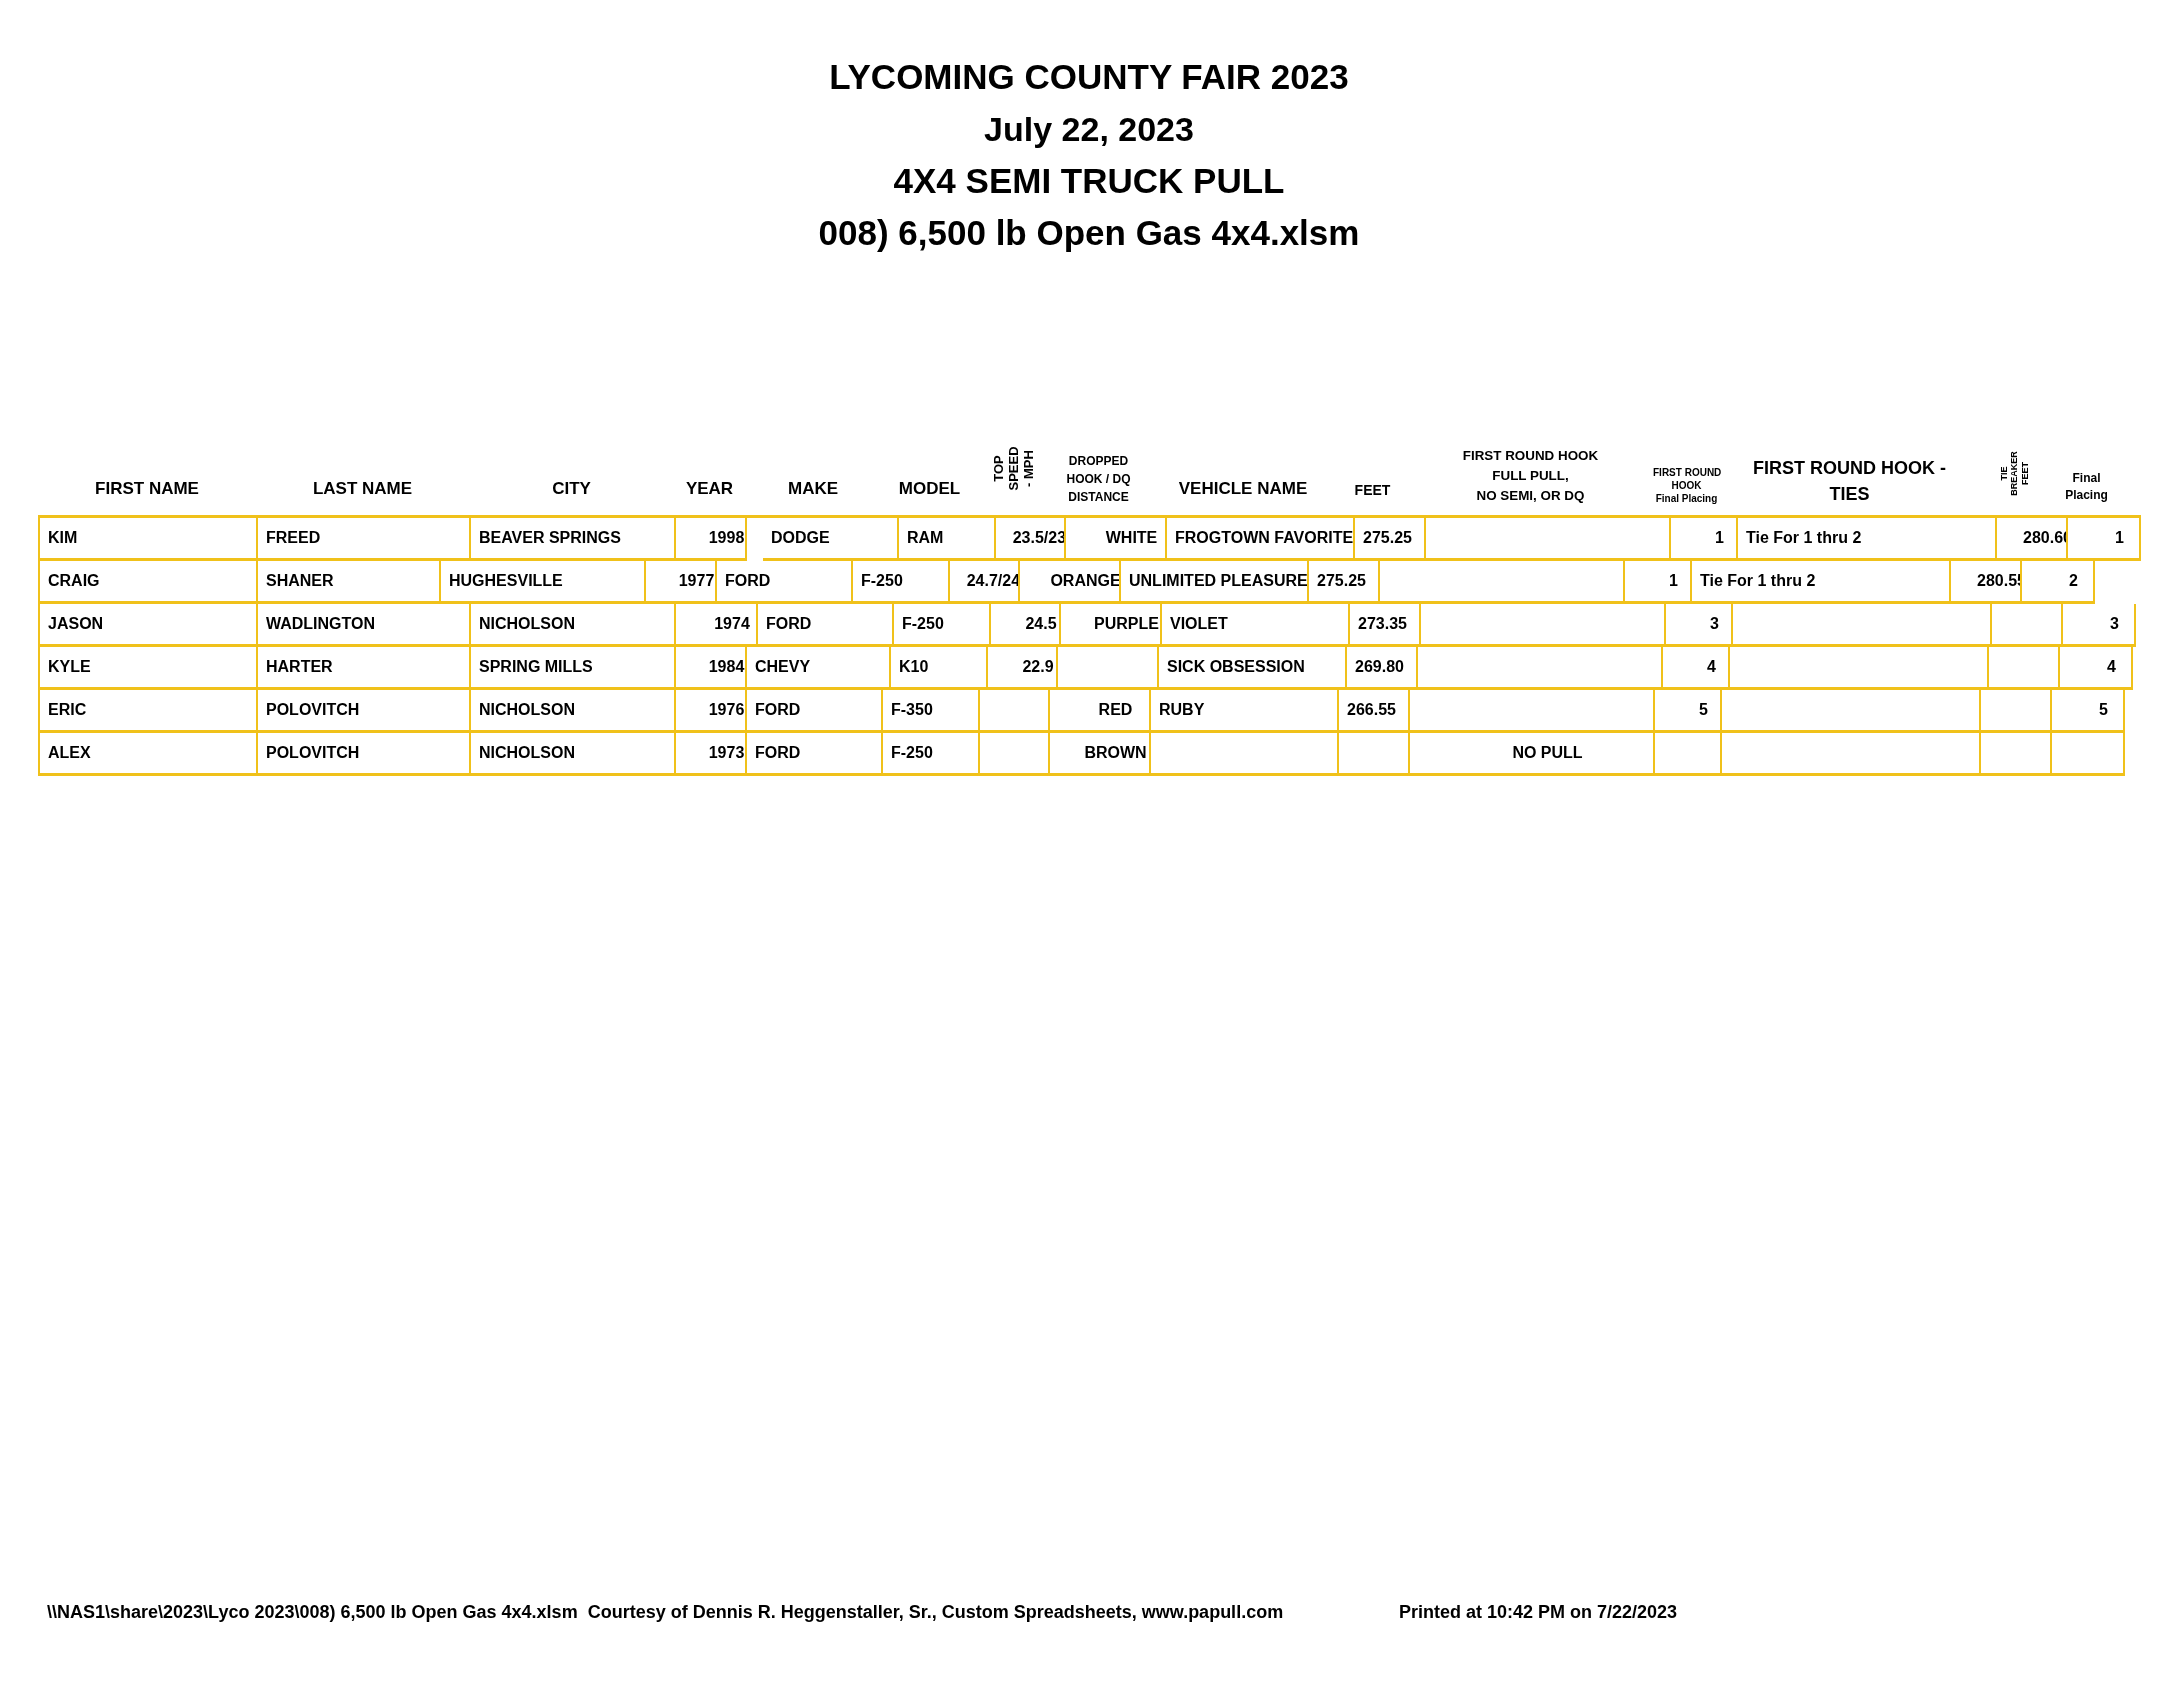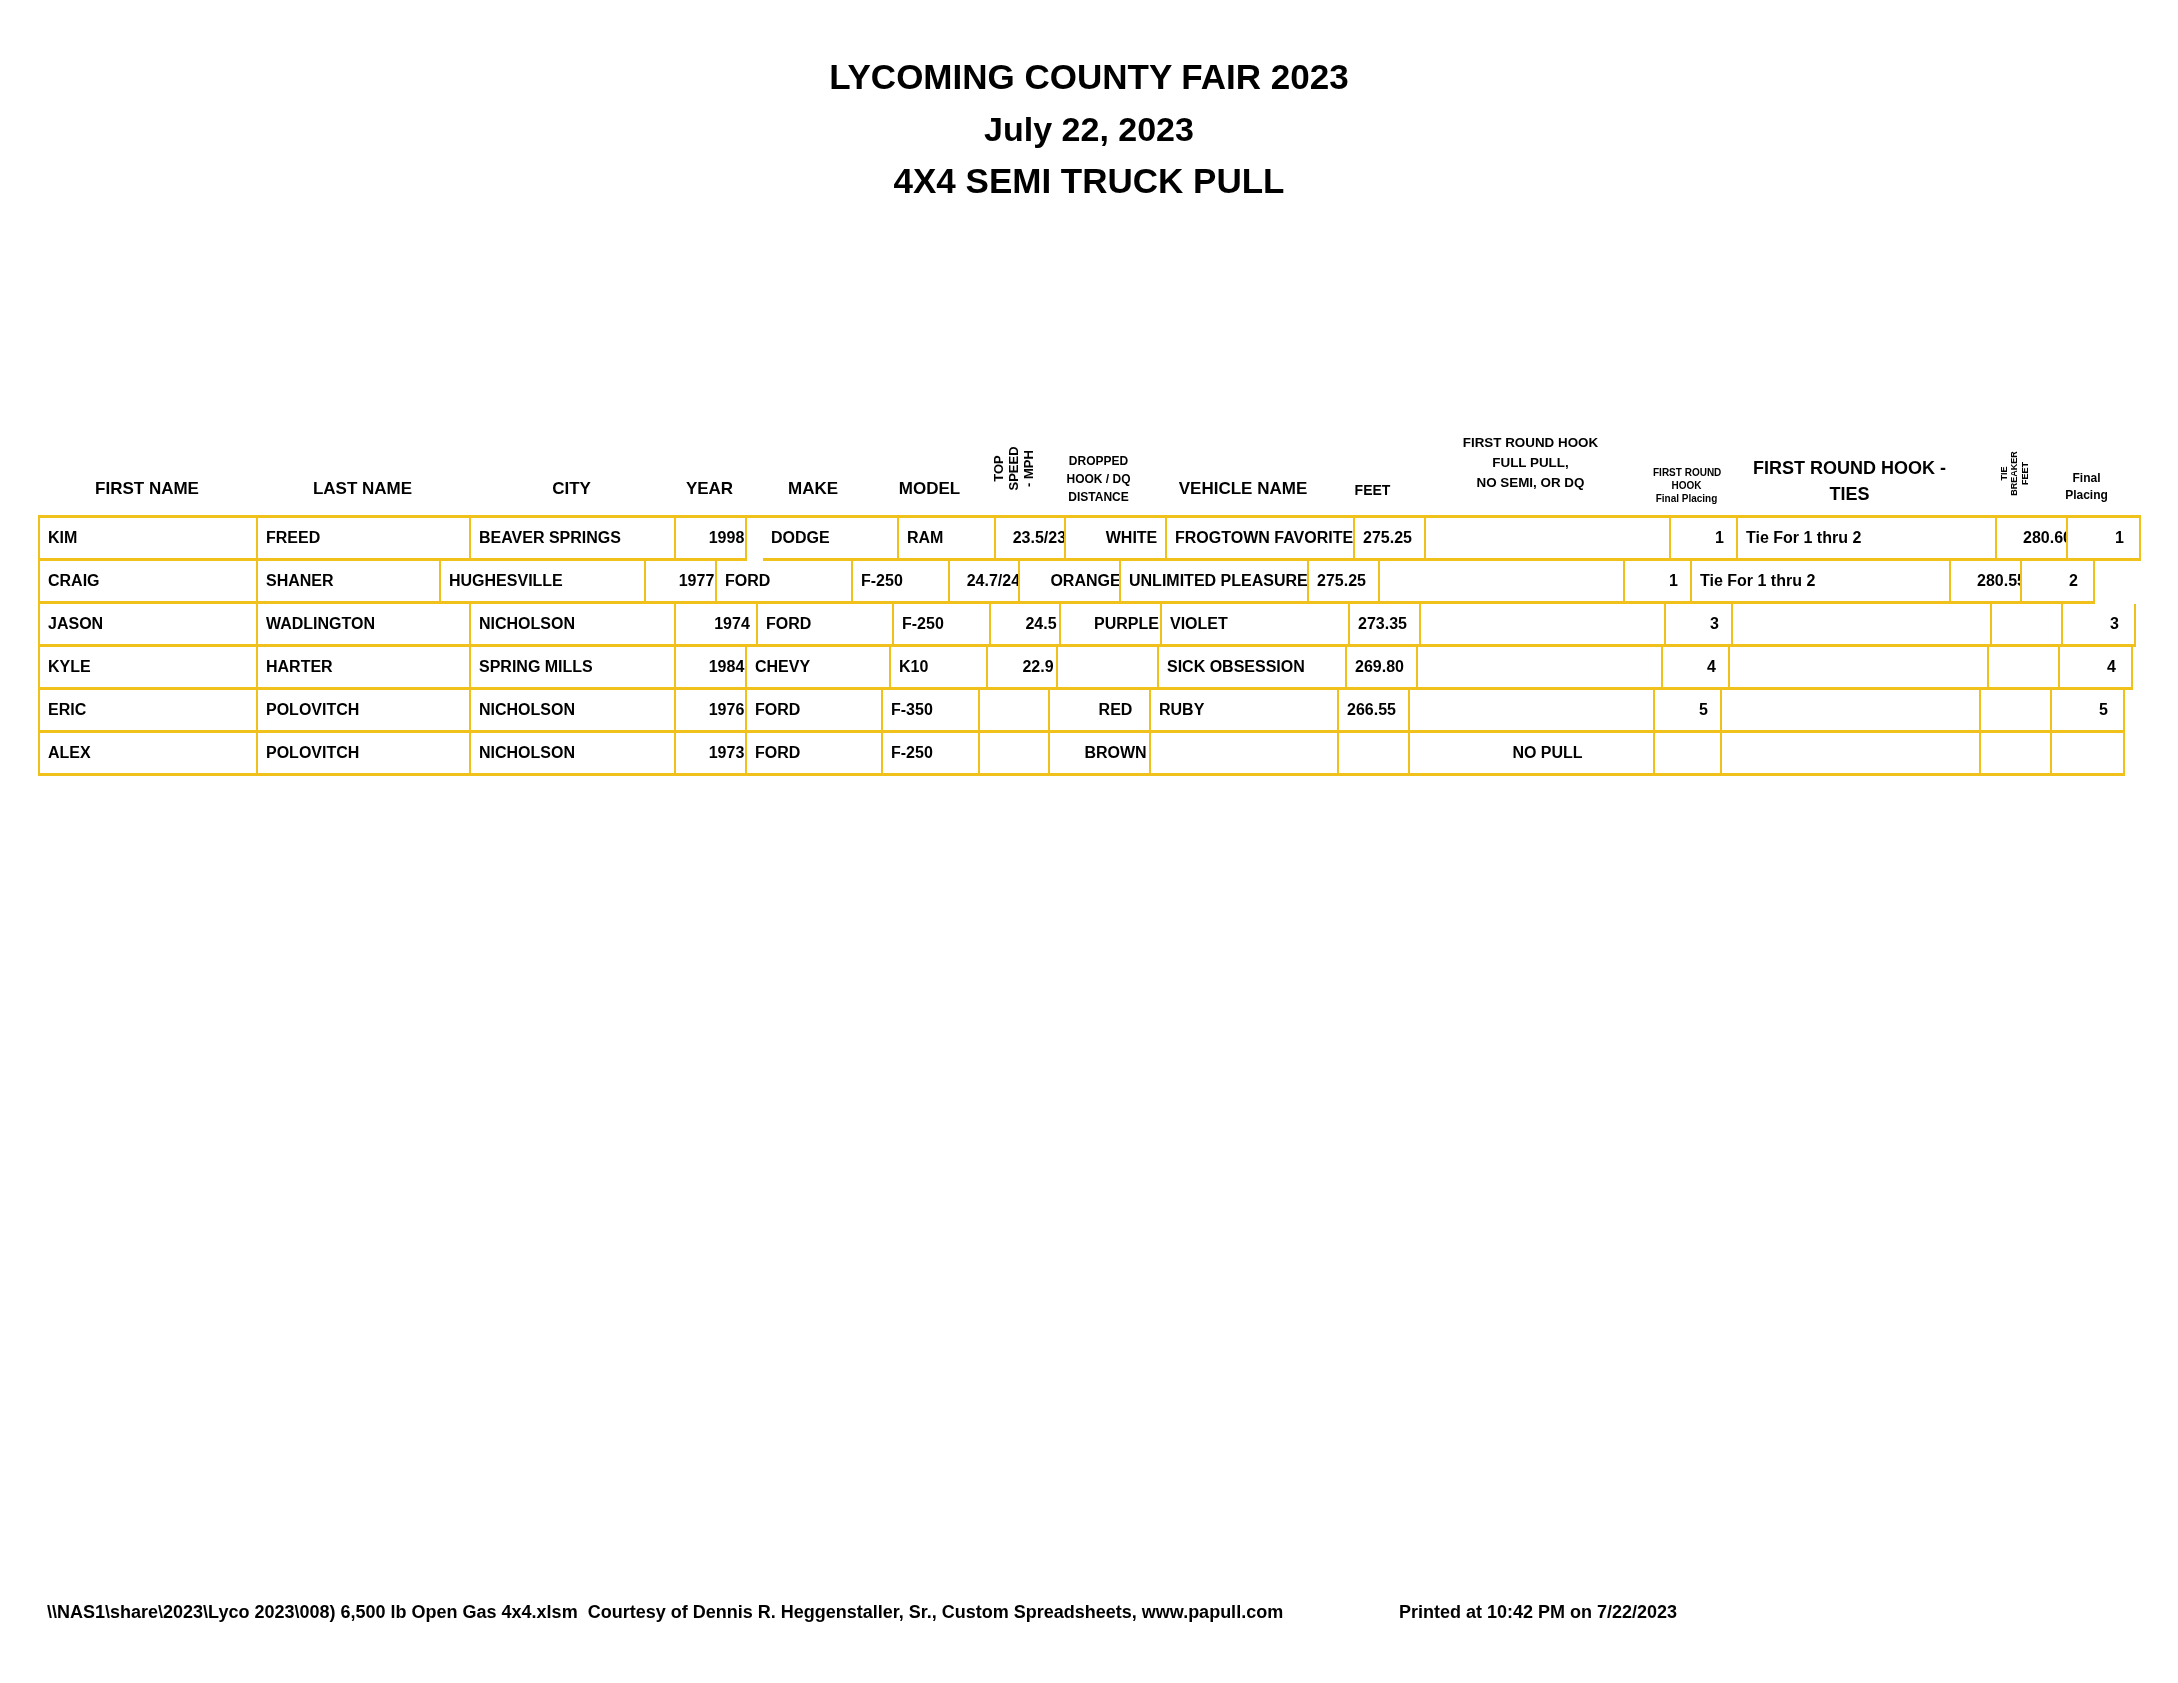--- a/index.html
+++ b/index.html
@@ -32,21 +32,21 @@
     text-align:center;
   }
   .hinner{width:100%;}
   .hinner div{white-space:pre;}
 
   .hs-normal{font-size:17px;}
   .hs-normal .hinner{padding-bottom:16px;}
   .hs-feet{font-size:14px;}
   .hs-feet .hinner{padding-bottom:17px;}
   .hs-med3{font-size:13.4px;}
-  .hs-med3 .hinner{padding-bottom:22px;}
+  .hs-med3 .hinner{padding-bottom:9px;}
   .hs-med3 .hinner div{line-height:20px;}
   .hs-small3{font-size:12px;}
   .hs-small3 .hinner{padding-bottom:9px;}
   .hs-small3 .hinner div{line-height:18px;}
   .hs-tiny3{font-size:10px;}
   .hs-tiny3 .hinner{padding-bottom:10px;}
   .hs-tiny3 .hinner div{line-height:13px;}
   .hs-large2{font-size:18px;}
   .hs-large2 .hinner{padding-bottom:8px;}
   .hs-large2 .hinner div{line-height:26px;}
@@ -87,20 +87,21 @@
   .footer-left{position:absolute;left:47px;top:1602px;font-size:18px;white-space:pre;}
   .footer-right{position:absolute;left:1399px;top:1602px;font-size:18px;white-space:pre;}
 </style>
 </head>
 <body>
 
 <div class="titles">
   <div class="title-line t1">LYCOMING COUNTY FAIR 2023</div>
   <div class="title-line t2">July 22, 2023</div>
   <div class="title-line t3">4X4 SEMI TRUCK PULL</div>
+  <div class="title-line t5">008) 6,500 lb Open Gas 4x4.xlsm</div>
 </div>
 
 <div class="table-wrap">
   <div class="thead">
       <div class="hcell hs-normal" style="width: 218px;">
         <div class="hinner">
           <div>FIRST NAME</div>
         </div>
       </div>
       <div class="hcell hs-normal" style="width: 213px;">

